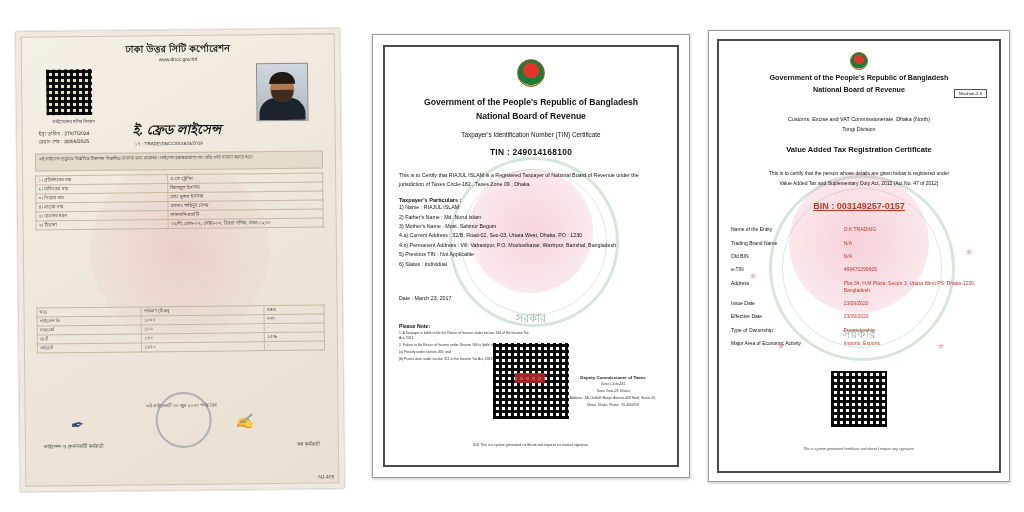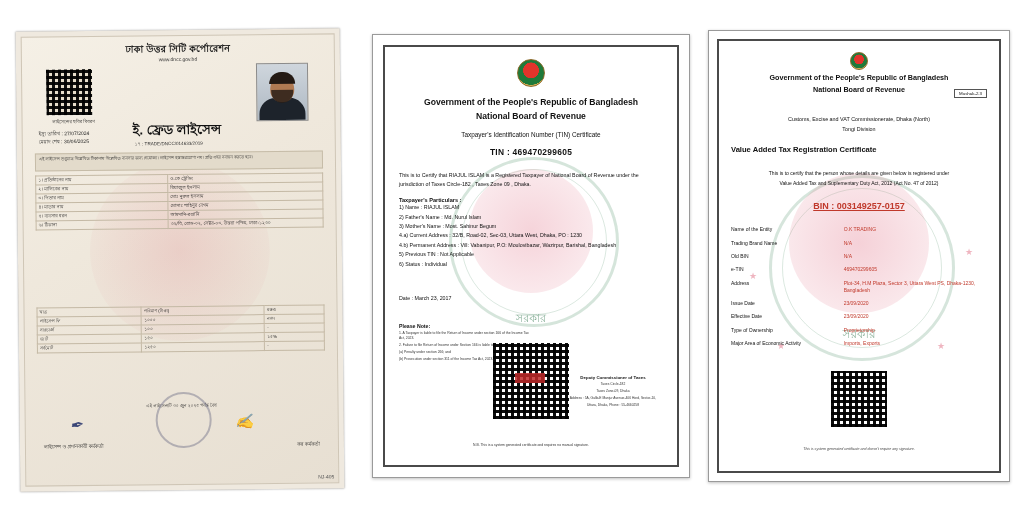--- a/index.html
+++ b/index.html
@@ -61,21 +61,21 @@
   .d1-photo .beard{
     position:absolute;left:50%;top:26px;width:22px;height:13px;margin-left:-11px;
     border-radius:0 0 11px 11px;background:#2a1f18;opacity:.85;
   }
   .d1-label{
     position:absolute;left:16px;top:82px;width:70px;text-align:center;
     font-size:4.5px;color:#222;
   }
   .d1-meta{position:absolute;left:16px;top:92px;font-size:5px;color:#222;line-height:8px;}
   .d1-name{
-    position:absolute;left:110px;top:84px;font-size:13px;font-weight:bold;color:#111;
+    position:absolute;left:110px;top:84px;font-size:13px;font-weight:bold;color:#111;font-style:italic;
   }
   .d1-namesub{position:absolute;left:112px;top:104px;font-size:4.6px;color:#333;}
   .d1-banner{
     position:absolute;left:12px;right:12px;top:116px;height:18px;
     background:#e3dbcb;border:1px solid #c6bca8;
     font-size:4.2px;color:#2a2a2a;padding:2px 3px;line-height:5.2px;box-sizing:border-box;
   }
   .d1-table{
     position:absolute;left:12px;right:12px;top:138px;
     border:1px solid #b9ae9a;border-collapse:collapse;width:calc(100% - 24px);
@@ -179,21 +179,21 @@
     background:radial-gradient(circle at 50% 40%,#e2342b 0 38%,#1f7a3a 40% 70%,#d7b15a 72% 100%);
     border:1px solid #8a6a2a;
   }
   .d3-t1{text-align:center;font-size:7.2px;font-weight:bold;color:#111;}
   .d3-t2{text-align:center;font-size:7.2px;font-weight:bold;color:#111;margin-top:3px;}
   .d3-badge{
     position:absolute;right:0;top:40px;border:1px solid #555;padding:1px 4px;font-size:4.4px;color:#111;
   }
   .d3-t3{text-align:center;font-size:5.4px;color:#111;margin-top:22px;}
   .d3-t4{text-align:center;font-size:5.4px;color:#111;margin-top:4px;}
-  .d3-t5{font-size:7.6px;font-weight:bold;color:#111;margin-top:13px;}
+  .d3-t5{text-align:center;font-size:7.6px;font-weight:bold;color:#111;margin-top:13px;}
   .d3-p{text-align:center;font-size:5px;color:#111;line-height:8px;margin-top:15px;}
   .d3-bin{text-align:center;font-size:9px;font-weight:bold;color:#c0392b;margin-top:14px;text-decoration:underline;}
   .d3-tbl{margin-top:12px;width:100%;border-collapse:collapse;font-size:5px;color:#111;}
   .d3-tbl td{padding:3.2px 0;vertical-align:top;line-height:7px;}
   .d3-tbl td.k{width:44%;color:#111;}
   .d3-tbl td.v{color:#c0392b;}
   .d3-qr{
     position:absolute;left:50%;margin-left:-28px;bottom:36px;width:56px;height:56px;
     background:
       repeating-linear-gradient(90deg,#0d0d0d 0 3px,#fff 3px 6px),
@@ -330,21 +330,21 @@
     <div class="inner">
       <div class="seal-green"></div>
       <div class="seal-pink"></div>
       <div class="seal-text">সরকার</div>
 
       <div class="d2-body">
         <div class="d2-emblem"></div>
         <div class="d2-t1">Government of the People's Republic of Bangladesh</div>
         <div class="d2-t2">National Board of Revenue</div>
         <div class="d2-t3">Taxpayer's Identification Number (TIN) Certificate</div>
-        <div class="d2-tin">TIN : 469470299605</div>
+        <div class="d2-tin">TIN : 249014168100</div>
 
         <div class="d2-p">This is to Certify that RIAJUL ISLAM is a Registered Taxpayer of National Board of Revenue under the jurisdiction of Taxes Circle-182 , Taxes Zone 09 , Dhaka.</div>
 
         <div class="d2-h">Taxpayer's Particulars :</div>
         <div class="d2-li">1) Name : RIAJUL ISLAM</div>
         <div class="d2-li">2) Father's Name : Md. Nurul Islam</div>
         <div class="d2-li">3) Mother's Name : Most. Sahinur Begum</div>
         <div class="d2-li">4.a) Current Address : 32/B, Road-02, Sec-03, Uttara West, Dhaka, PO : 1230</div>
         <div class="d2-li">4.b) Permanent Address : Vill: Vabanipur, P.O: Moulovibazar, Wazirpur, Barishal, Bangladesh</div>
         <div class="d2-li">5) Previous TIN :  Not Applicable</div>

